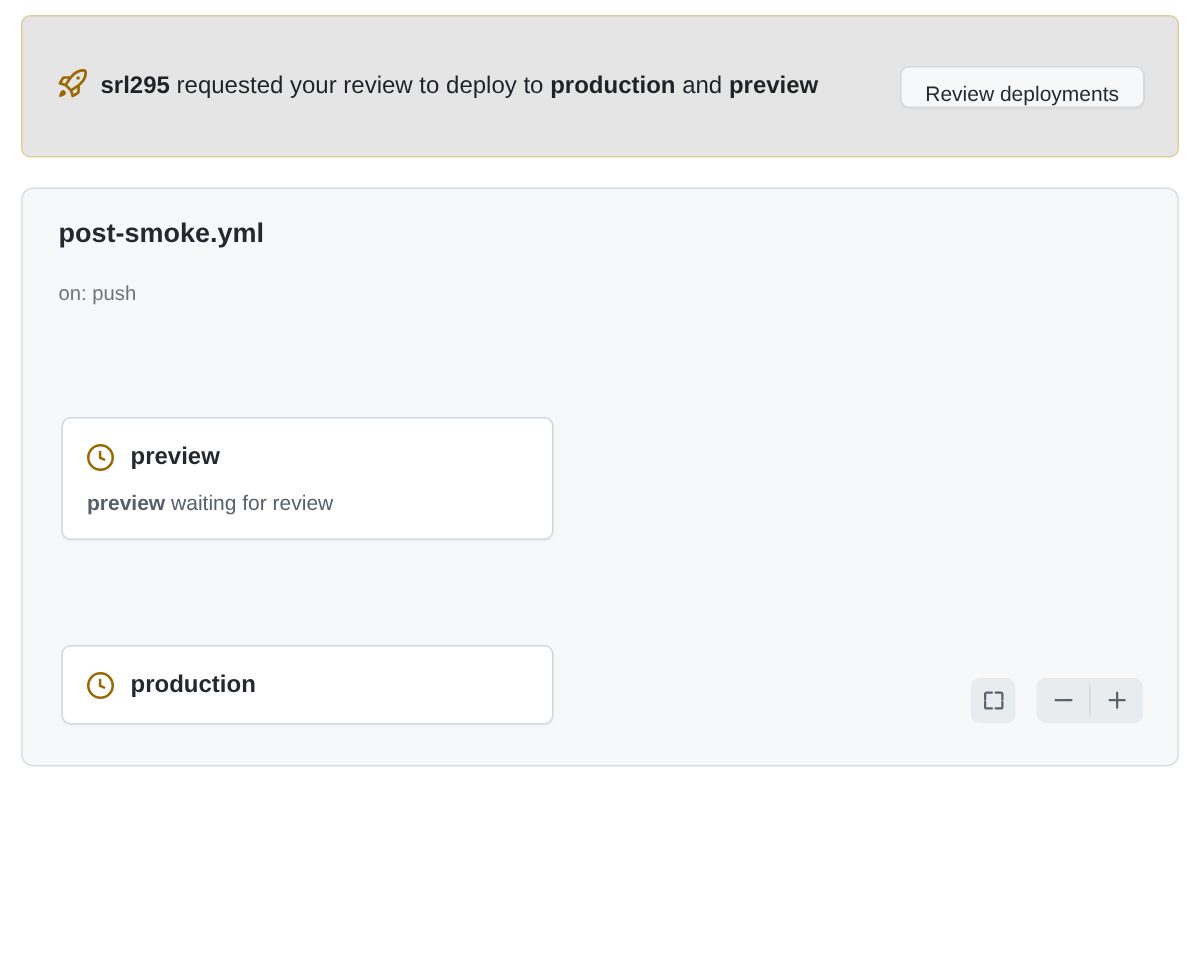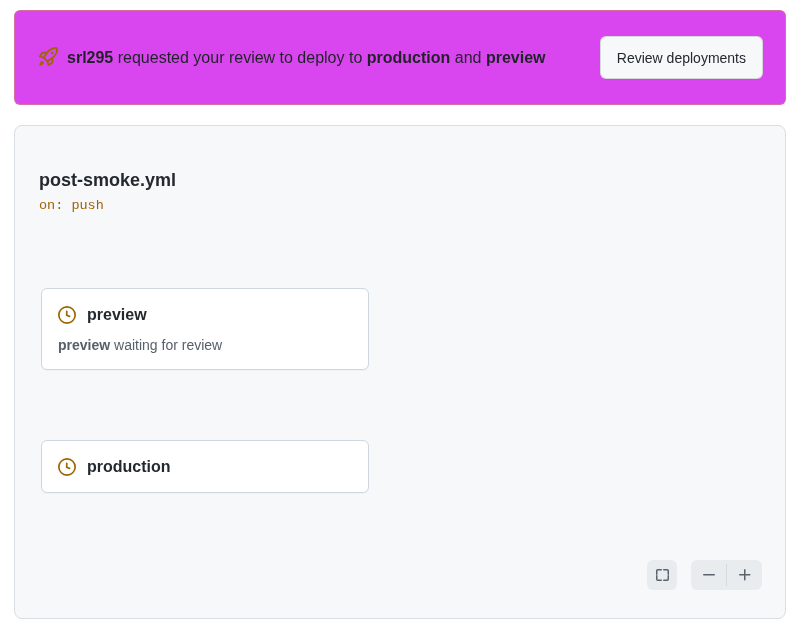--- a/index.html
+++ b/index.html
@@ -7,21 +7,21 @@
     width: 800px; height: 640px;
     background: #ffffff;
     font-family: "Liberation Sans", "DejaVu Sans", sans-serif;
     color: #1f2328;
     overflow: hidden;
   }
 
   
   .banner {
     margin: 10px 14px 0 14px;
-    background: #d946ef;
+    background: #e5e5e5;
     border: 1px solid rgba(212,167,44,0.4);
     border-radius: 6px;
     padding: 22px 22px 22px 24px;
     display: flex;
     align-items: center;
     gap: 16px;
     min-height: 95px;
   }
   .banner-message {
     flex: 1 1 auto;
@@ -39,51 +39,50 @@
 
   .btn {
     background: #f6f8fa;
     border: 1px solid rgba(31,35,40,0.15);
     border-radius: 6px;
     font-family: inherit;
     font-size: 14px;
     font-weight: 500;
     color: #24292f;
     padding: 0 16px;
-    height: 43px;
+    height: 28px;
     line-height: 34px;
     white-space: nowrap;
     cursor: pointer;
     flex: 0 0 auto;
     box-shadow: 0 1px 0 rgba(31,35,40,0.04);
   }
 
   
   .panel {
     position: relative;
     margin: 20px 14px 0 14px;
-    height: 494px;
+    height: 386px;
     background: #f6f8fa;
     border: 1px solid #d8dee4;
     border-radius: 8px;
-    padding: 41px 24px 24px 24px;
+    padding: 16px 24px 24px 24px;
     overflow: hidden;
   }
   .wf-title {
     font-size: 18px;
     font-weight: 700;
     line-height: 26px;
     color: #24292f;
   }
   .wf-trigger {
-    margin-top: 3px;
+    margin-top: 18px;
     font-size: 13.5px;
     line-height: 20px;
-    color: #a16207;
-    font-family: Liberation Mono, monospace;
+    color: #737373;
   }
 
   
   .job-card {
     width: 328px;
     margin-left: 2px;
     background: #ffffff;
     border: 1px solid #d0d7de;
     border-radius: 6px;
     padding: 15px 16px 14px 16px;

